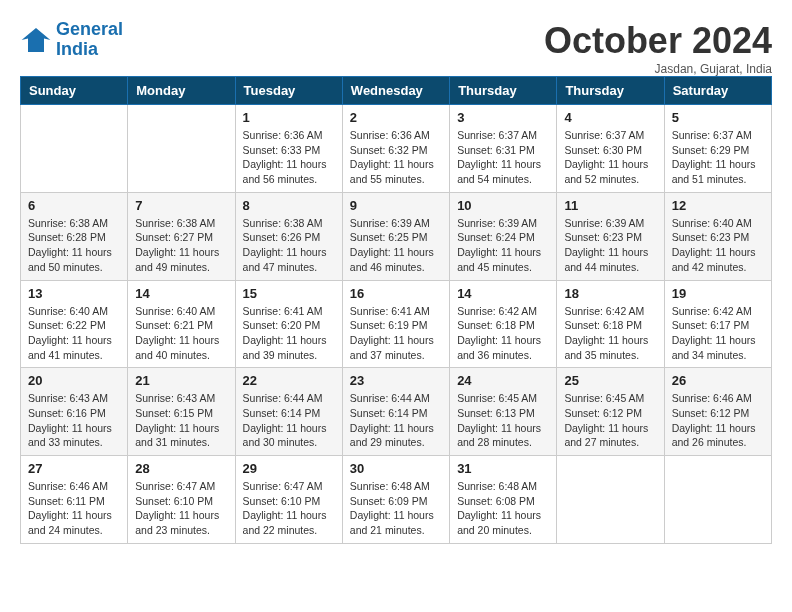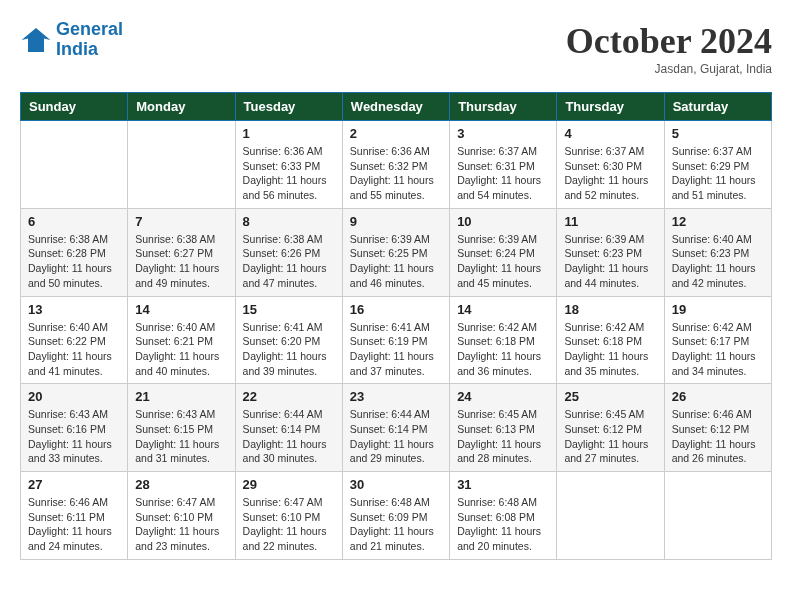--- a/index.html
+++ b/index.html
@@ -7,21 +7,21 @@
       font-family: Arial, sans-serif;
       background: #fff;
       width: 792px;
       min-height: 612px;
       padding: 20px;
     }
     .header {
       display: flex;
       justify-content: space-between;
       align-items: flex-start;
-      margin-bottom: 16px;
+      margin-bottom: 0;
     }
     .logo {
       display: flex;
       align-items: center;
       gap: 4px;
     }
     .logo-text {
       font-size: 18px;
       font-weight: bold;
       color: #333;
@@ -34,33 +34,32 @@
       width: 32px;
       height: 32px;
     }
     .title-block {
       text-align: right;
     }
     .month-title {
       font-size: 36px;
       font-weight: bold;
       color: #333;
-      font-family: Liberation Serif, serif;
     }
     .location {
       font-size: 12px;
       color: #555;
     }
     .calendar {
       width: 100%;
       border-collapse: collapse;
       font-size: 11px;
     }
     .calendar thead th {
-      background-color: #14532d;
+      background-color: #0c4a6e;
       color: #fff;
       text-align: left;
       padding: 6px 8px;
       font-size: 13px;
       font-weight: bold;
       border: 1px solid #1a6faf;
     }
     .calendar tbody td {
       border: 1px solid #ccc;
       vertical-align: top;

